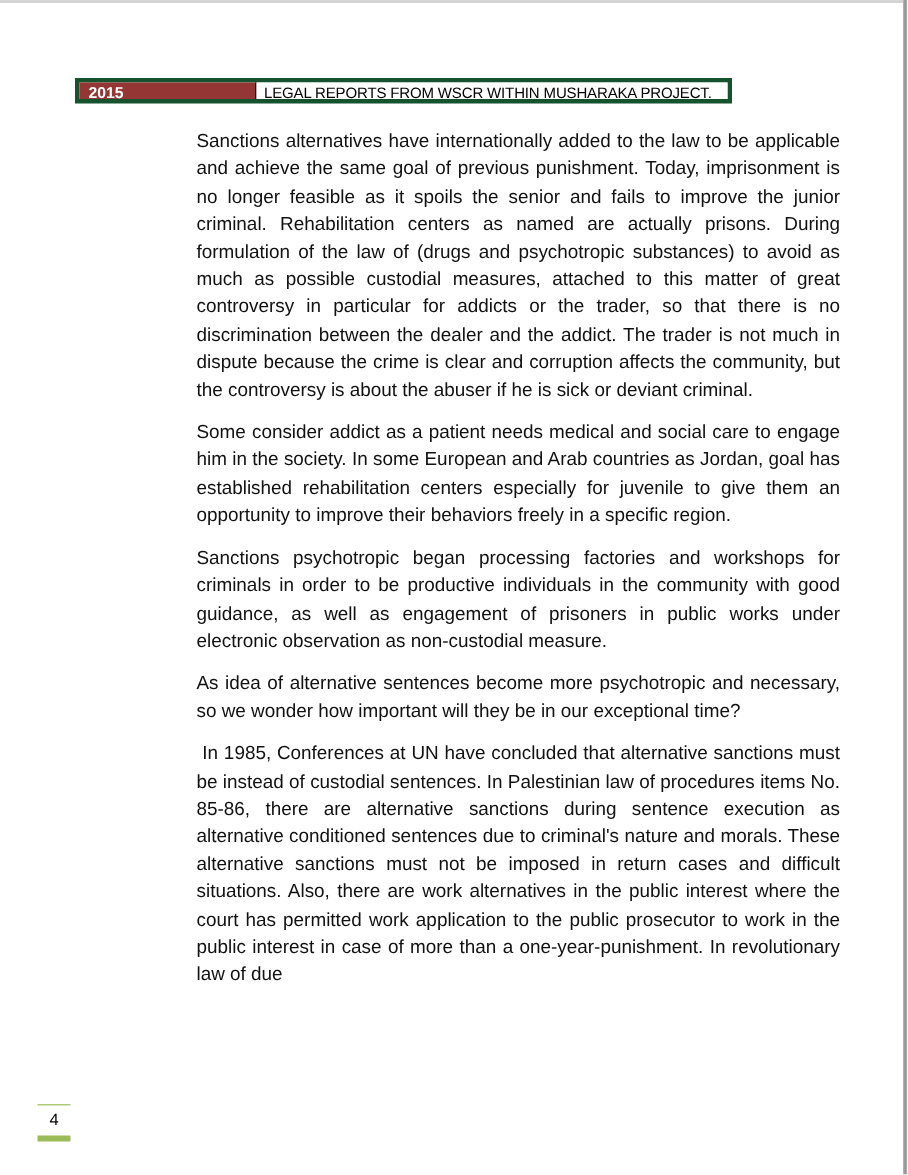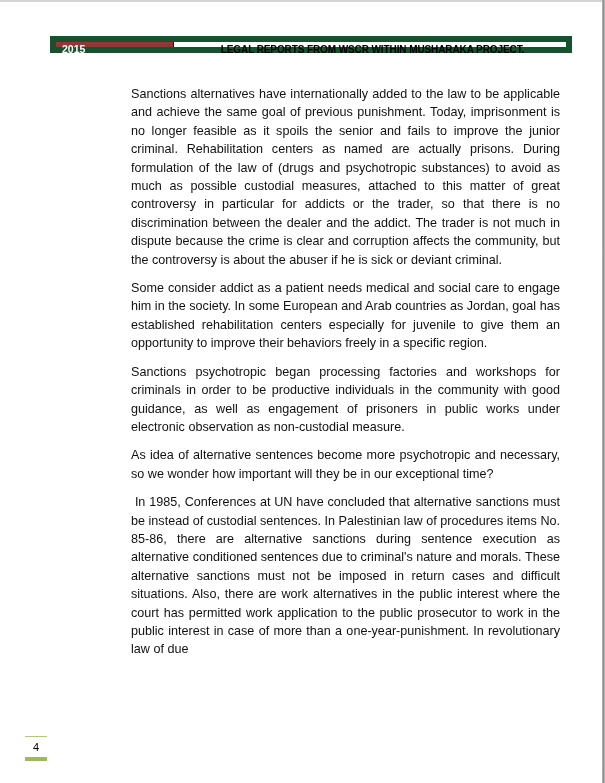--- a/index.html
+++ b/index.html
@@ -21,48 +21,47 @@
     background: #d4d4d4;
   }
   .right-edge {
     position: absolute;
     right: 0; top: 0;
     width: 3px; height: 783px;
     background: linear-gradient(to right, #bdbdbd, #8e8e8e, #c9c9c9);
   }
   .header-bar {
     position: absolute;
-    left: 50px; top: 36px;
-    width: 522px; height: 17px;
-    border: 6px solid #14532d;
+    left: 50px; top: 52px;
+    width: 438px; height: 17px;
+    border: 3px solid #14532d;
     display: flex;
     box-sizing: border-box;
   }
   .header-year {
     width: 118px;
     background: #943634;
     color: #ffffff;
     font-weight: bold;
     font-size: 10.5px;
     line-height: 15px;
     padding-left: 6px;
     box-sizing: border-box;
     border-right: 1px solid #1a1a1a;
   }
   .header-title {
     flex: 1;
     background: #ffffff;
     color: #000000;
-    font-weight: bold;
+    font-weight: normal;
     font-size: 10px;
     line-height: 15px;
     padding-left: 5px;
     white-space: nowrap;
     letter-spacing: -0.1px;
-    text-align: center;
   }
   .content {
     position: absolute;
     left: 87px; top: 85px;
     width: 429px;
     margin-left: 44px;
   }
   .content p {
     margin: 0 0 10px 0;
     font-size: 12.6px;

